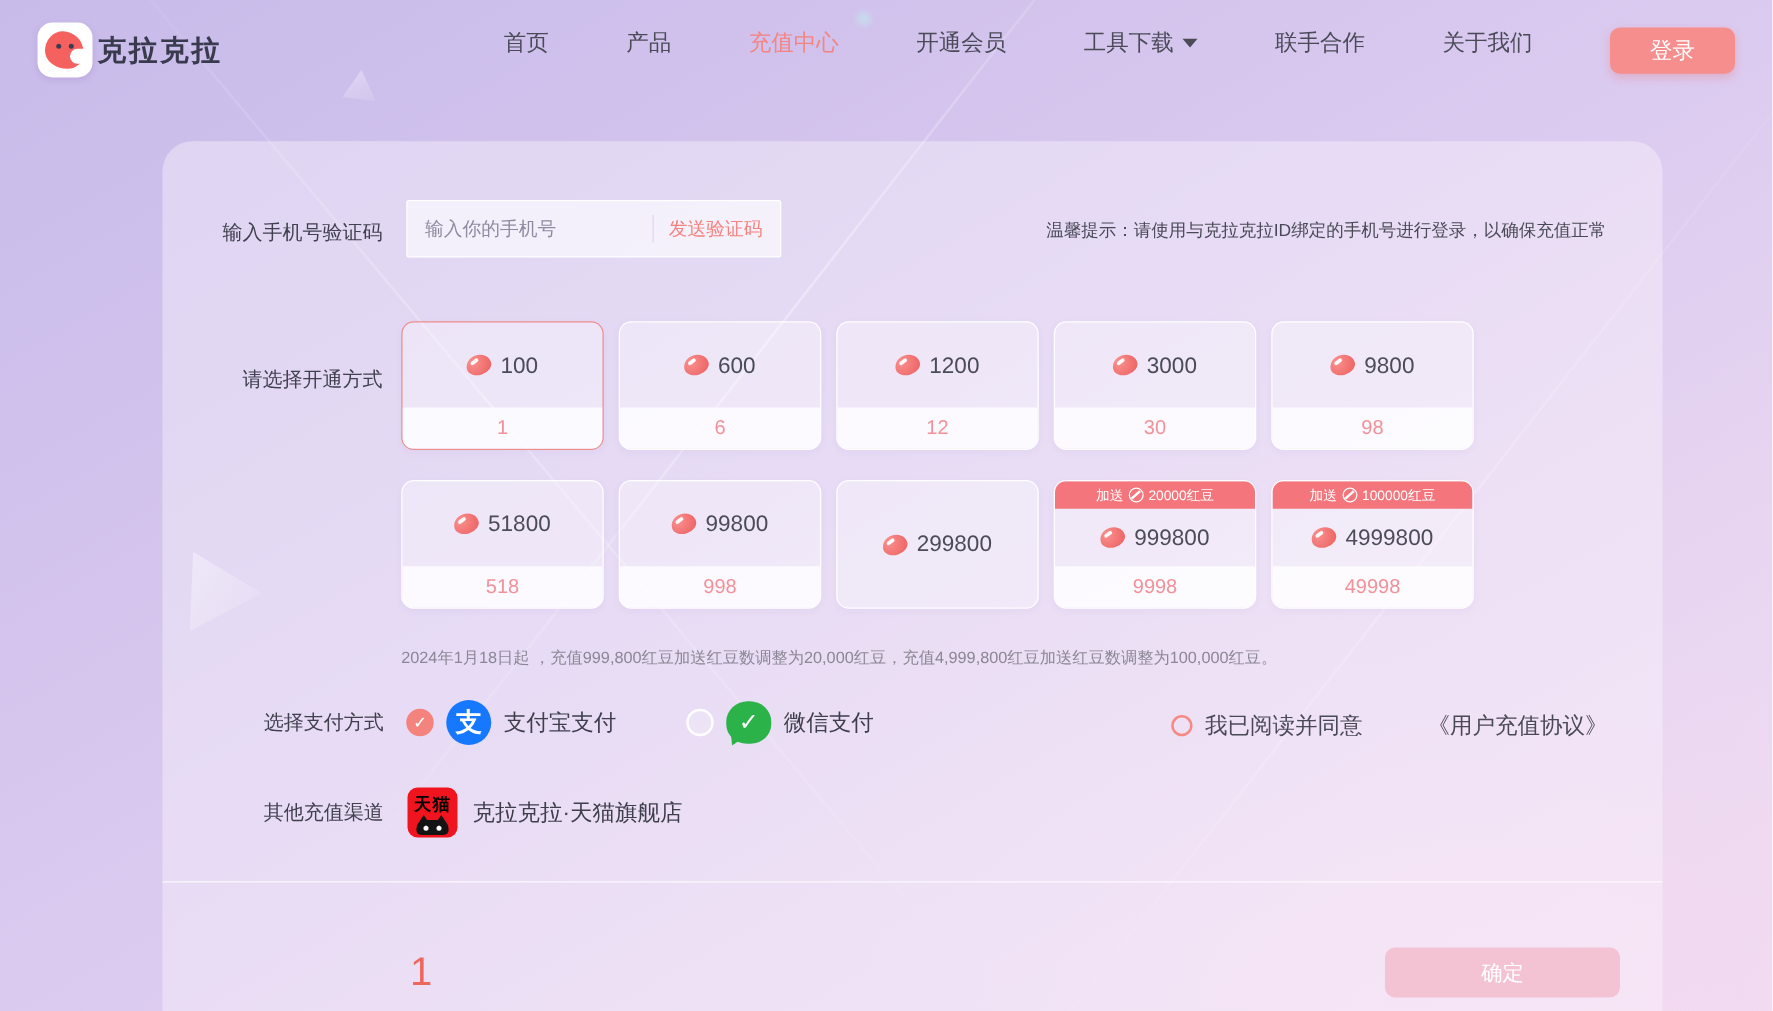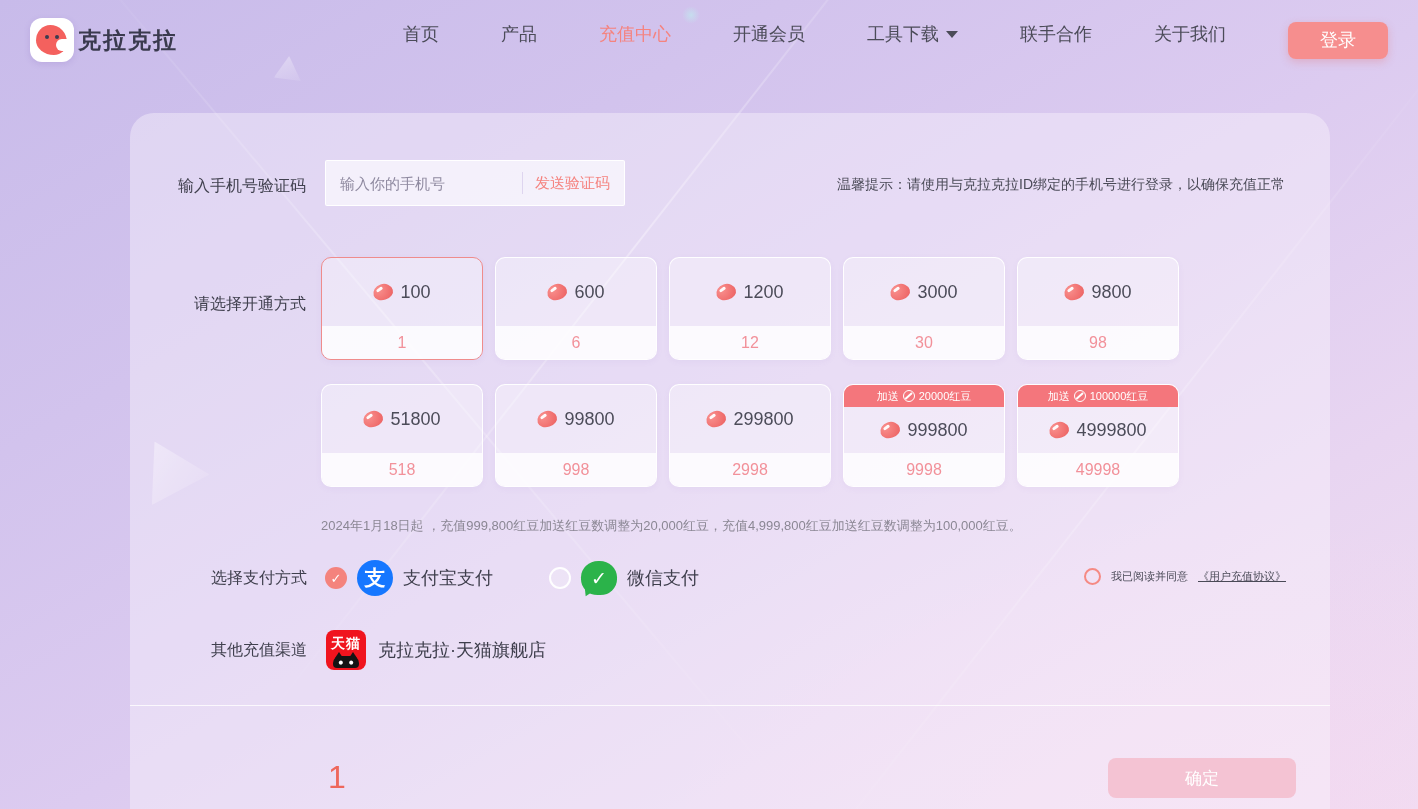--- a/index.html
+++ b/index.html
@@ -107,30 +107,30 @@
     display:flex; align-items:center; justify-content:center; font-size:21px; font-weight:bold; }
   .wechat { position:relative; width:36px; height:34px; }
   .wechat-bubble { position:absolute; inset:0; background:#2bb34a; border-radius:48% 48% 46% 46%; }
   .wechat-bubble::before { content:""; position:absolute; left:2px; bottom:-2px; width:0; height:0;
     border-left:4px solid transparent; border-right:7px solid transparent; border-top:9px solid #2bb34a;
     transform:rotate(18deg); }
   .wechat-bubble::after { content:"✓"; position:absolute; inset:0; display:flex; align-items:center;
     justify-content:center; color:#fff; font-size:19px; font-weight:bold; }
 
   .agreement { position:absolute; right:44px; top:455px; display:flex; align-items:center; gap:10px;
-    font-size:11px; color:#4a4a57; }
+    font-size:18px; color:#4a4a57; }
   .agree-circle { width:17px; height:17px; border-radius:50%; border:2px solid #f58a84; cursor:pointer; }
-  .agree-link { color:#4a4a57; text-decoration:underline; cursor:pointer; }
+  .agree-link { color:#4a4a57; cursor:pointer;margin-left:42px; }
 
   
   .tmall-row { position:absolute; left:81px; top:515px; height:44px; display:flex; align-items:center; }
   .tmall-row .field-label-inline { font-size:16px; color:#40404e; margin-right:19px; }
   .tmall-icon { position:relative; width:40px; height:40px; border-radius:8px; background:#f0141e;
     overflow:hidden; cursor:pointer; }
-  .tmall-text { position:absolute; top:5px; left:0; width:100%; text-align:center; color:#ffffff;
+  .tmall-text { position:absolute; top:5px; left:0; width:100%; text-align:center; color:#000000;
     font-size:14px; font-weight:bold; letter-spacing:1px; }
   .tmall-cat { position:absolute; bottom:2px; left:7px; width:26px; height:12px;
     background:
       radial-gradient(circle at 30% 55%, #fff 1.5px, rgba(0,0,0,0) 2.5px),
       radial-gradient(circle at 70% 55%, #fff 1.5px, rgba(0,0,0,0) 2.5px), #141414;
     border-radius:7px 7px 4px 4px; }
   .tmall-cat::before, .tmall-cat::after { content:""; position:absolute; top:-4px; width:0; height:0;
     border-left:4px solid transparent; border-right:4px solid transparent; border-bottom:6px solid #141414; }
   .tmall-cat::before { left:2px; } .tmall-cat::after { right:2px; }
   .tmall-name { margin-left:12px; font-size:18px; color:#3e3e4c; cursor:pointer; }
@@ -239,21 +239,20 @@
             <span class="bean"></span>
           <span class="bean-amount">99800</span>
           </div>
         <div class="card-price">998</div>
       </div>
       <div class="card">
         <div class="card-top">
             <span class="bean"></span>
           <span class="bean-amount">299800</span>
           </div>
-        <div class="card-price">2998</div>
       </div>
       <div class="card">
         <div class="ribbon">
           <span>加送</span>
           <span class="bean-outline"></span>
           <span>20000红豆</span>
         </div>
         <div class="card-top">
             <span class="bean"></span>
           <span class="bean-amount">999800</span>

